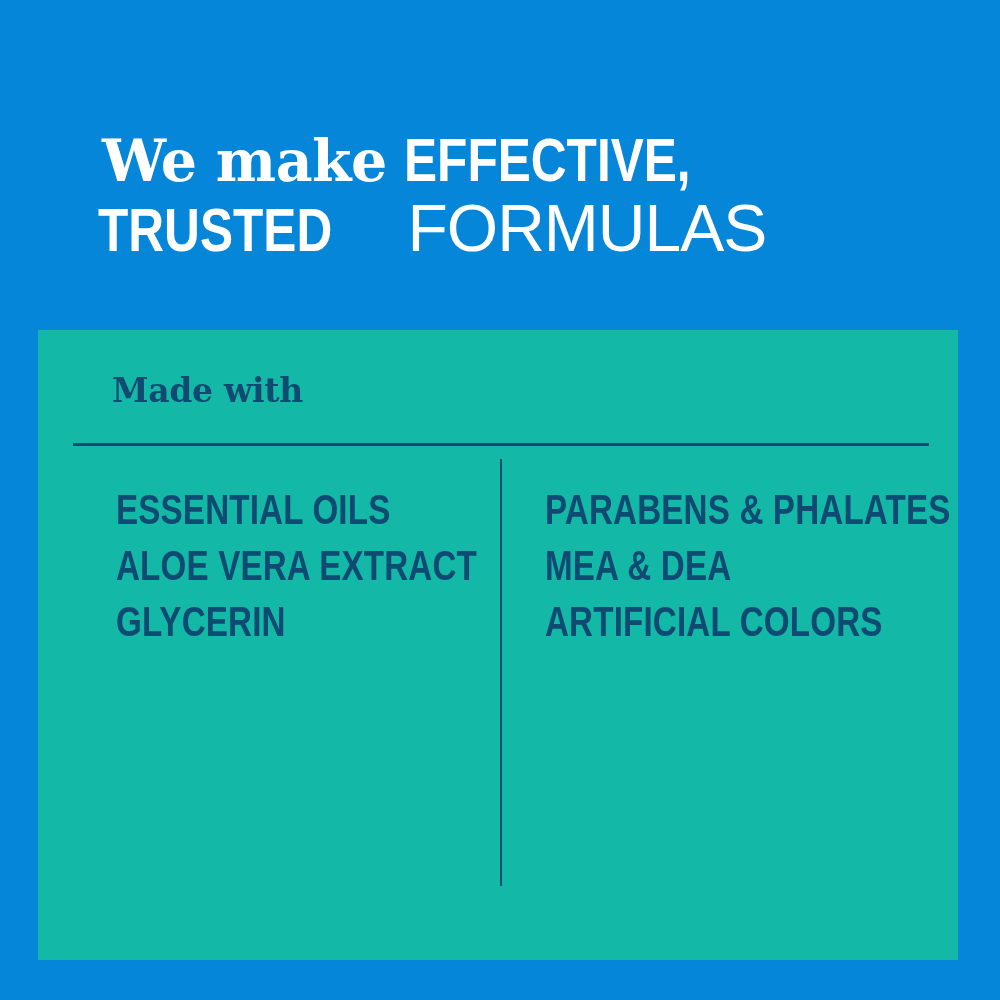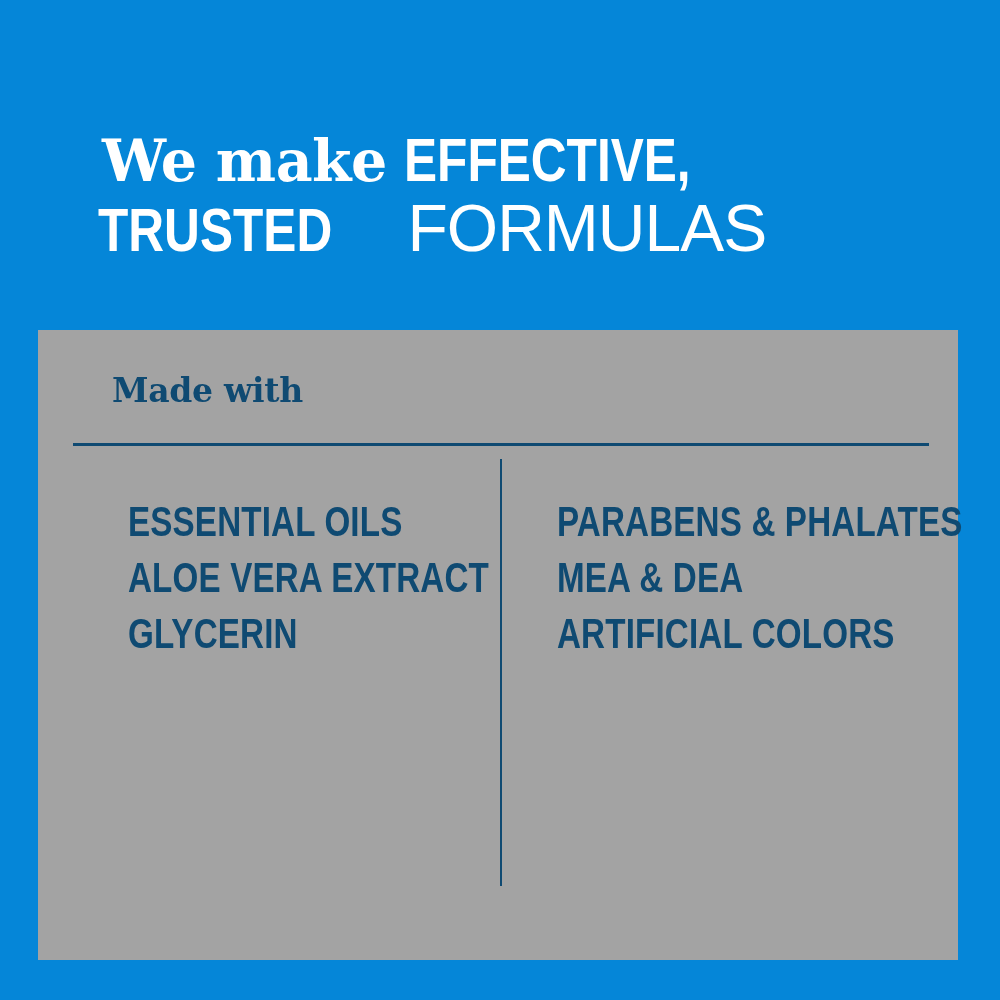--- a/index.html
+++ b/index.html
@@ -69,21 +69,21 @@
     text-align: right;
   }
 
   
   .card {
     position: absolute;
     left: 38px;
     top: 330px;
     width: 920px;
     height: 630px;
-    background: #a3a3a3;
+    background: #14b8a6;
     text-decoration: underline;
   }
 
   
   .col-head {
     position: absolute;
     top: 41px;
     font-family: "DejaVu Serif", "Liberation Serif", serif;
     font-weight: 700;
     font-size: 33px;
@@ -108,21 +108,21 @@
     left: 462px;
     top: 129px;
     width: 2px;
     height: 427px;
     background: #0f4a72;
   }
 
   .list {
     position: absolute;
     top: 148px;
-    margin: 16px;
+    margin: 4px;
     padding: 0;
     list-style: none;
   }
   .list.left  { left: 74px; }
   .list.right { left: 503px; }
 
   .list li {
     font-family: "Liberation Sans Narrow", "Liberation Sans", sans-serif;
     font-weight: 700;
     font-size: 42px;

